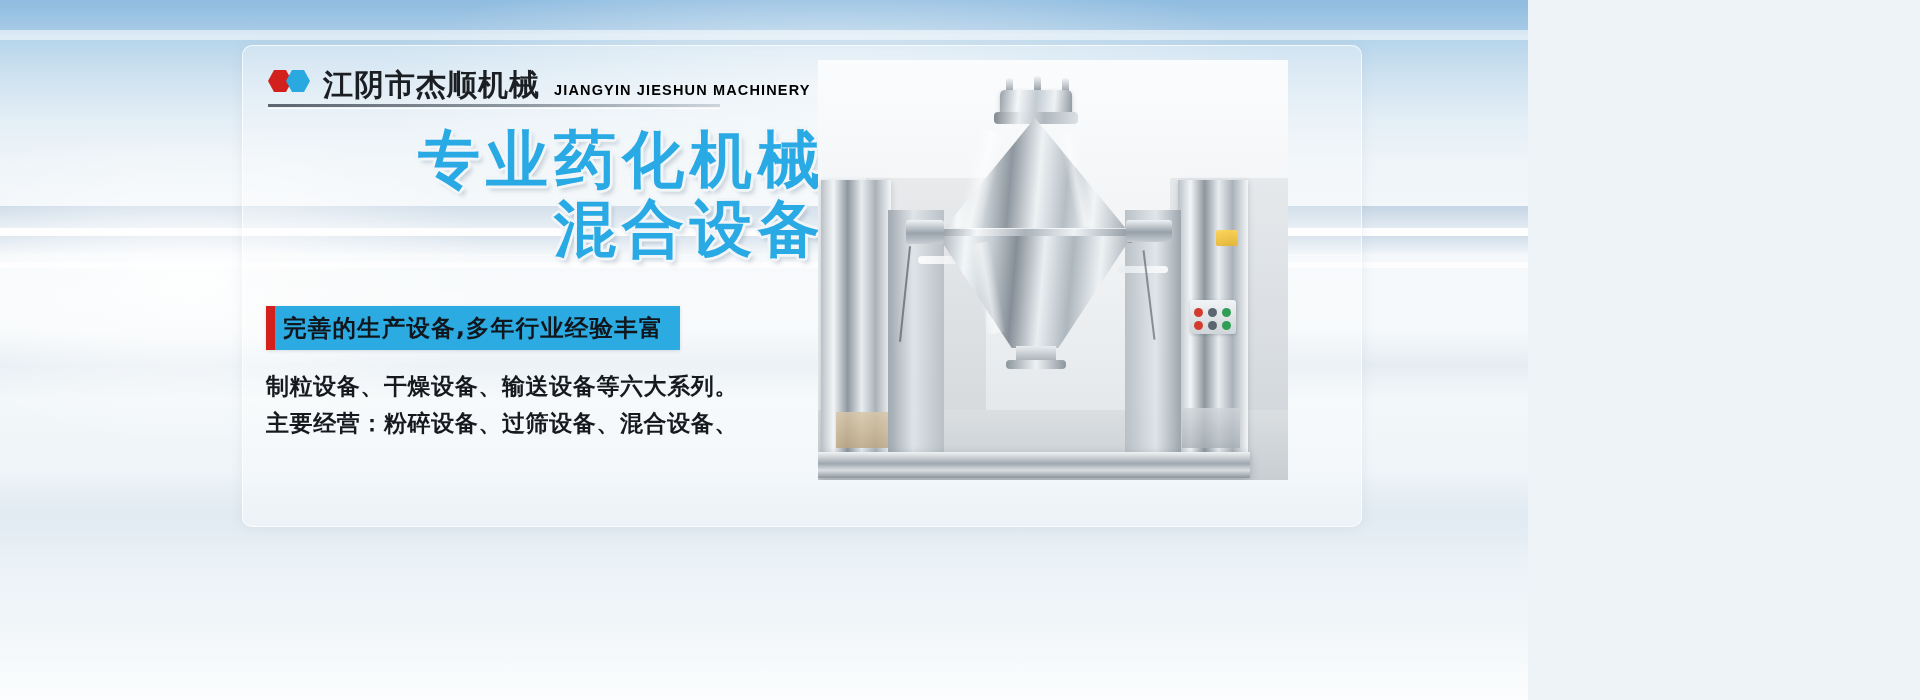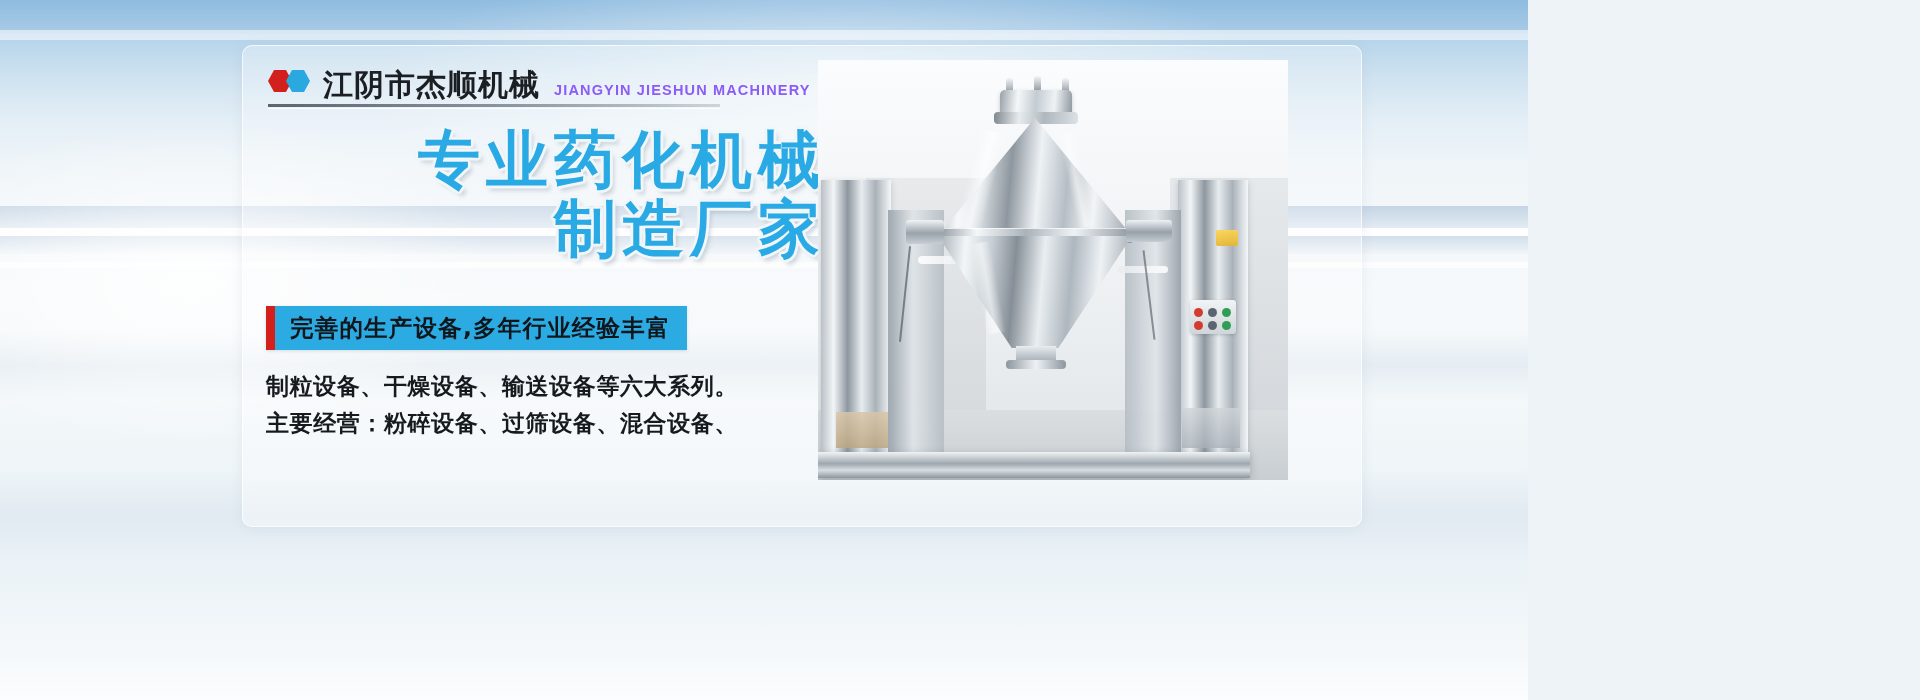--- a/index.html
+++ b/index.html
@@ -94,21 +94,21 @@
   .hex-red{left:0;}
   .hex-blue{left:18px;}
   .logo-cn{
     font-family:"DejaVu Sans","Liberation Sans",sans-serif;
     font-size:30px;font-weight:700;color:#1b1f24;letter-spacing:1px;
     line-height:1;white-space:nowrap;
   }
   .logo-en{
     margin-left:14px;
     font-family:"Liberation Sans",sans-serif;
-    font-size:14.5px;font-weight:700;color:#8b5cf6;letter-spacing:1.15px;
+    font-size:14.5px;font-weight:700;color:#000000;letter-spacing:1.15px;
     white-space:nowrap;
   }
   .logo-rule{
     position:absolute;left:268px;top:104px;width:452px;height:3px;
     background:linear-gradient(90deg,#5c6570 0%,#8f979f 55%,#cdd4da 100%);
   }
   .logo-rule2{
     position:absolute;left:268px;top:108px;width:452px;height:1px;
     background:rgba(255,255,255,.9);
   }
@@ -135,21 +135,21 @@
   .slogan{
     position:absolute;left:266px;top:306px;height:44px;
     display:flex;align-items:center;
     background:#2cabe3;
     box-shadow:0 1px 3px rgba(110,135,160,.25);
   }
   .slogan-accent{width:9px;height:44px;background:#d3201a;flex:0 0 auto;}
   .slogan-text{
     font-family:"DejaVu Sans","Liberation Sans",sans-serif;
     font-size:23.5px;font-weight:700;color:#10161c;
-    padding:0 16px 0 15px;letter-spacing:1.2px;white-space:nowrap;
+    padding:0 16px 0 8px;letter-spacing:1.2px;white-space:nowrap;
   }
 
   
   .para{
     position:absolute;left:266px;top:368px;width:520px;
     font-family:"DejaVu Sans","Liberation Sans",sans-serif;
     font-size:23px;font-weight:700;color:#16191d;
     line-height:1.62;letter-spacing:.6px;white-space:nowrap;
   }
   .para span{display:block;}
@@ -298,21 +298,21 @@
       </span>
     </div>
     <span class="logo-cn">江阴市杰顺机械</span>
     <span class="logo-en">JIANGYIN JIESHUN MACHINERY</span>
   </div>
   <div class="logo-rule"></div>
   <div class="logo-rule2"></div>
 
   <div class="headline">
     <span class="hl hl-1">专业药化机械</span>
-    <span class="hl hl-2">制造厂家</span>
+    <span class="hl hl-2">混合设备</span>
   </div>
 
   <div class="slogan">
     <div class="slogan-accent"></div>
     <div class="slogan-text">完善的生产设备,多年行业经验丰富</div>
   </div>
 
   <div class="para">
     <span>制粒设备、干燥设备、输送设备等六大系列。</span>
     <span>主要经营：粉碎设备、过筛设备、混合设备、</span>

